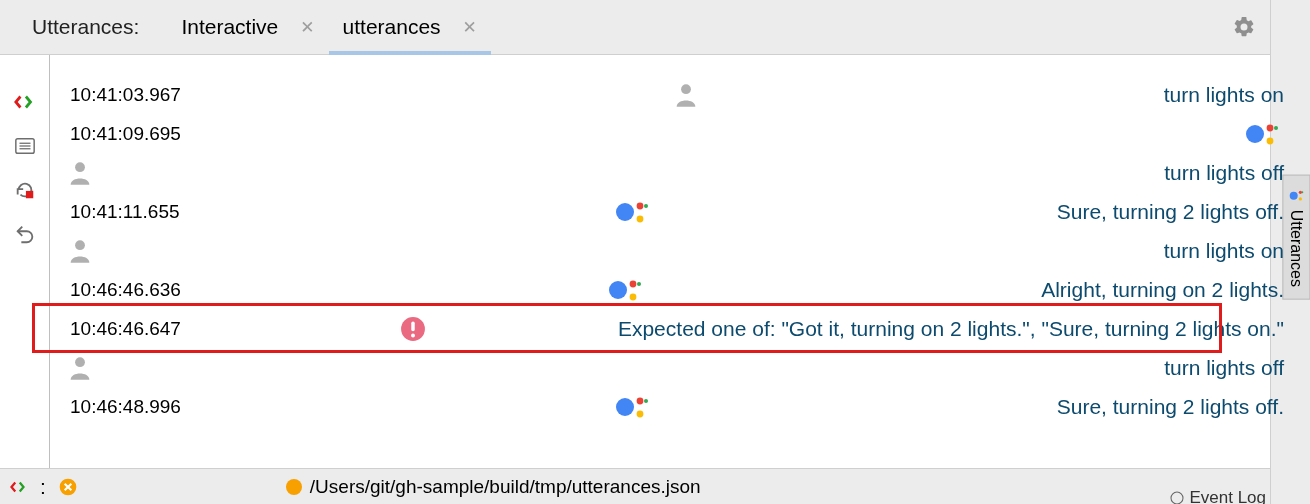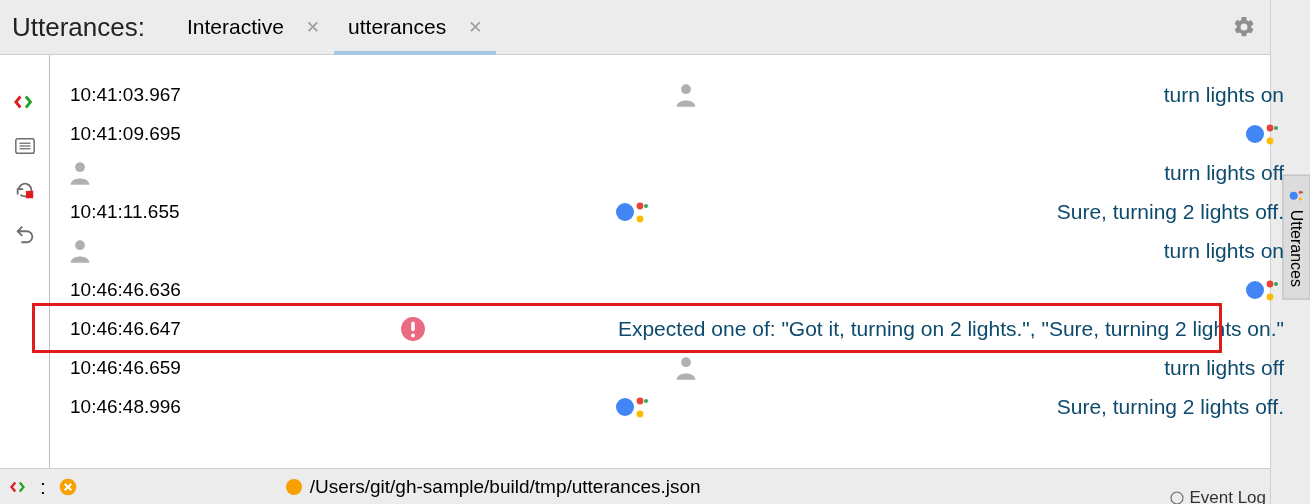--- a/index.html
+++ b/index.html
@@ -17,23 +17,24 @@
   
   .tabbar {
     display: flex;
     align-items: center;
     height: 55px;
     padding: 0 0 0 12px;
     background: #ececec;
     border-bottom: 1px solid #cfcfcf;
   }
   .tabbar .title {
-    font-size: 26px;
+    font-size: 21px;
     color: #222;
     padding-right: 28px;
+    margin-left: 20px;
   }
   .tab {
     display: flex;
     align-items: center;
     gap: 22px;
     padding: 0 14px;
     height: 100%;
     font-size: 21px;
     position: relative;
   }
@@ -283,34 +284,34 @@
       <div class="logrow">
         <span class="ts">10:46:46.636</span>
         <span class="iconcell">
   <svg width="34" height="28" viewBox="0 0 34 28">
     <circle cx="10" cy="14" r="9" fill="#4285F4"></circle>
     <circle cx="25" cy="8" r="3.4" fill="#EA4335"></circle>
     <circle cx="25" cy="21" r="3.4" fill="#FBBC05"></circle>
     <circle cx="31" cy="8" r="2" fill="#34A853"></circle>
   </svg>
 </span>
+        <span class="msg">Alright, turning on 2 lights.</span>
       </div>
       <div class="logrow">
         <span class="ts">10:46:46.647</span>
         <span class="iconcell">
   <svg width="26" height="26" viewBox="0 0 24 24">
     <circle cx="12" cy="12" r="11" fill="#ea6b81"></circle>
     <rect x="10.4" y="5" width="3.2" height="9" rx="1.6" fill="#fff"></rect>
     <circle cx="12" cy="18" r="1.8" fill="#fff"></circle>
   </svg>
 </span>
         <span class="msg">Expected one of: "Got it, turning on 2 lights.", "Sure, turning 2 lights on."</span>
       </div>
       <div class="logrow">
-        <span class="ts">10:46:46.659</span>
         <span class="iconcell">
   <svg width="28" height="28" viewBox="0 0 24 24">
     <circle cx="12" cy="7" r="4.2" fill="#b0b0b0"></circle>
     <path d="M4 22 C4 15 20 15 20 22 Z" fill="#b0b0b0"></path>
   </svg>
 </span>
         <span class="msg">turn lights off</span>
       </div>
       <div class="logrow">
         <span class="ts">10:46:48.996</span>

